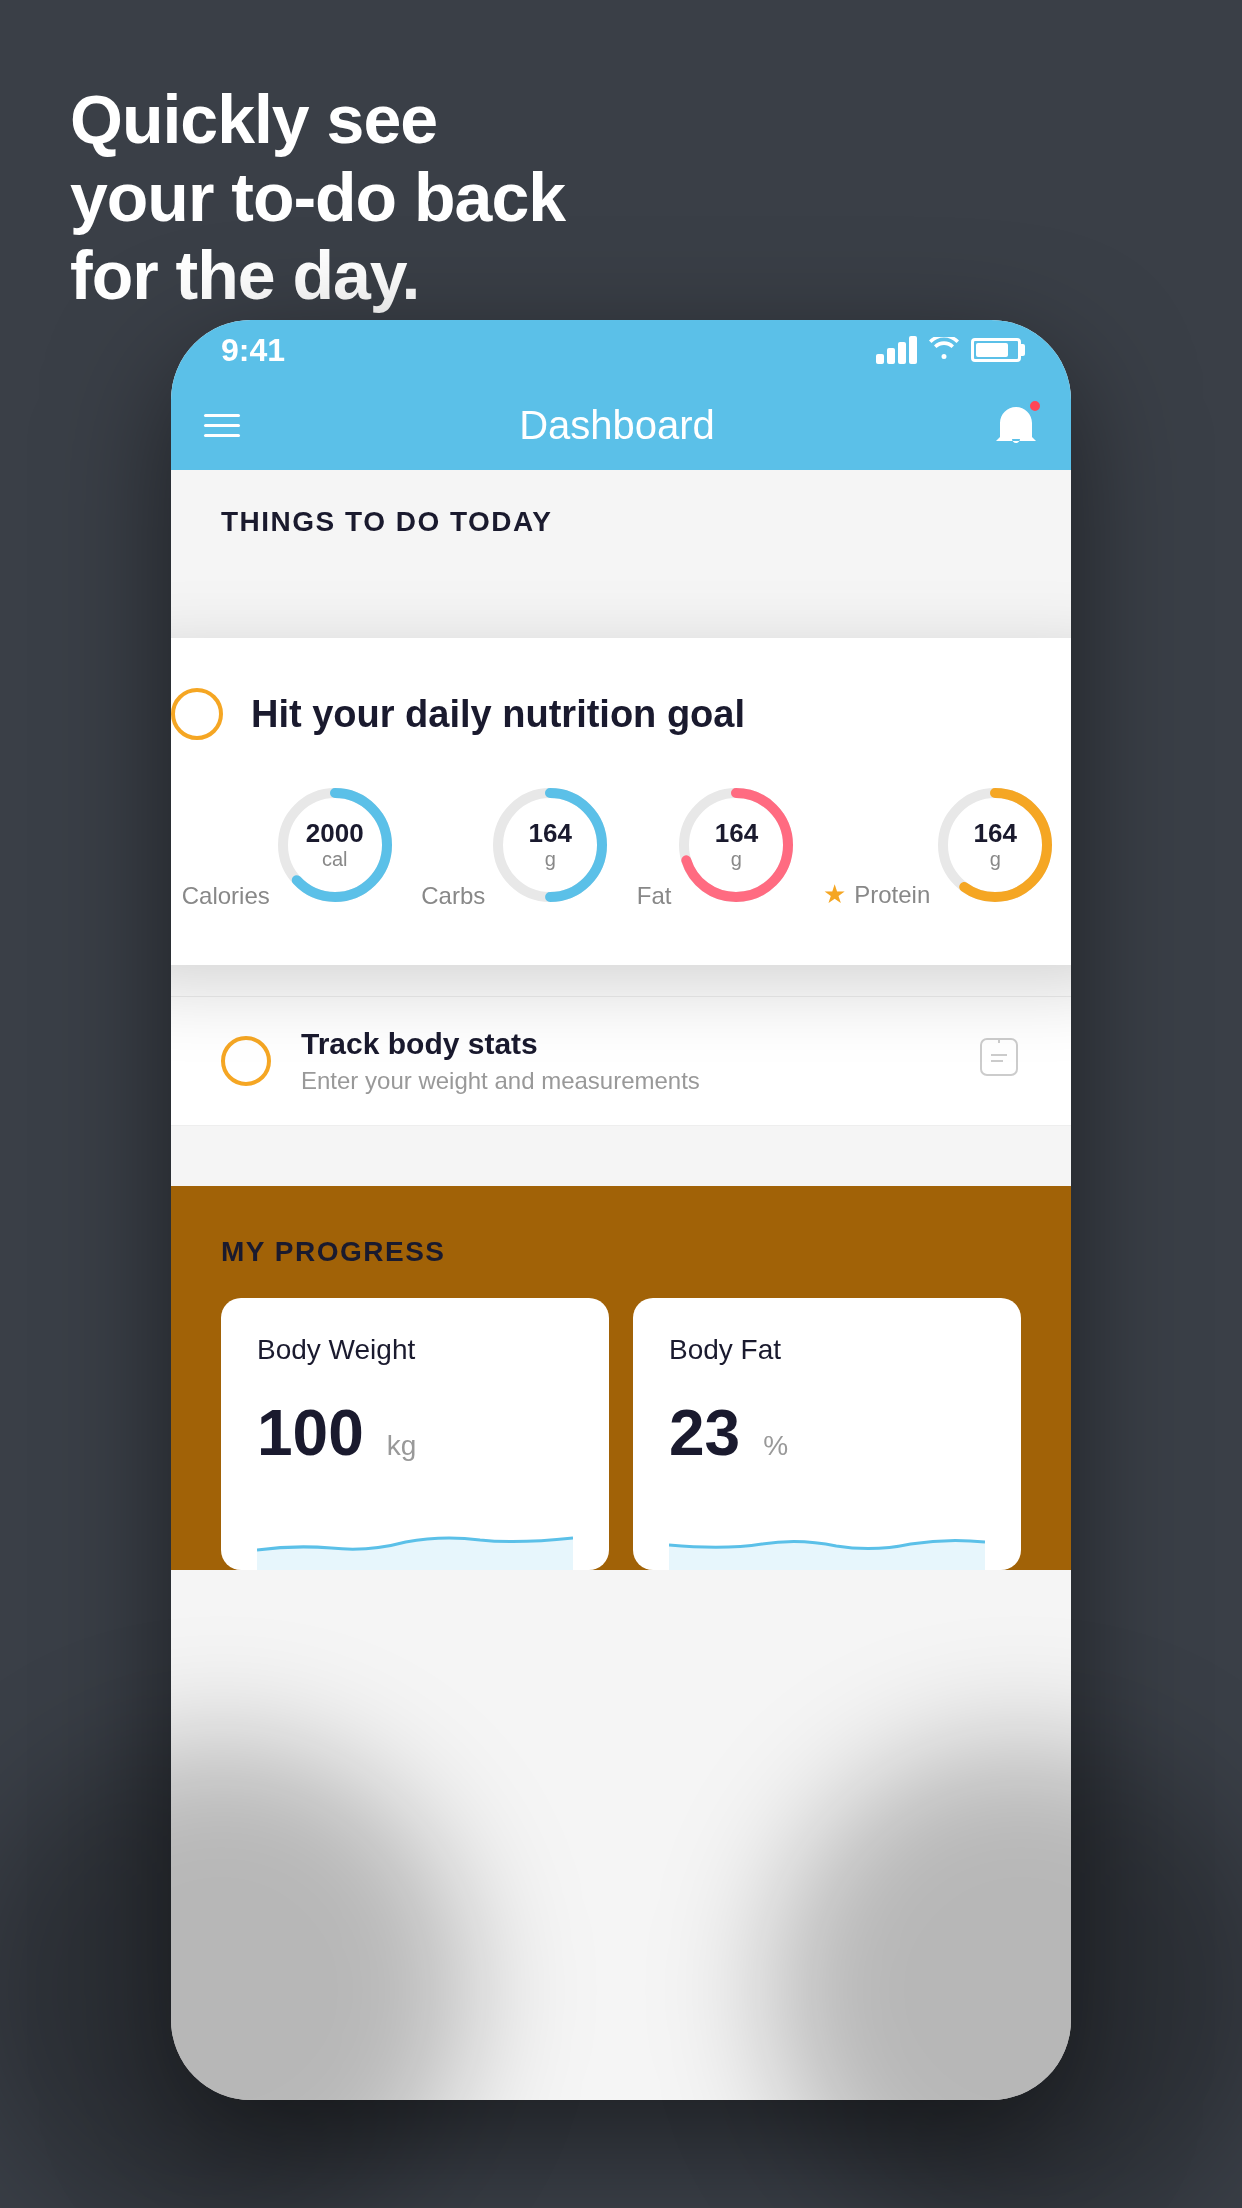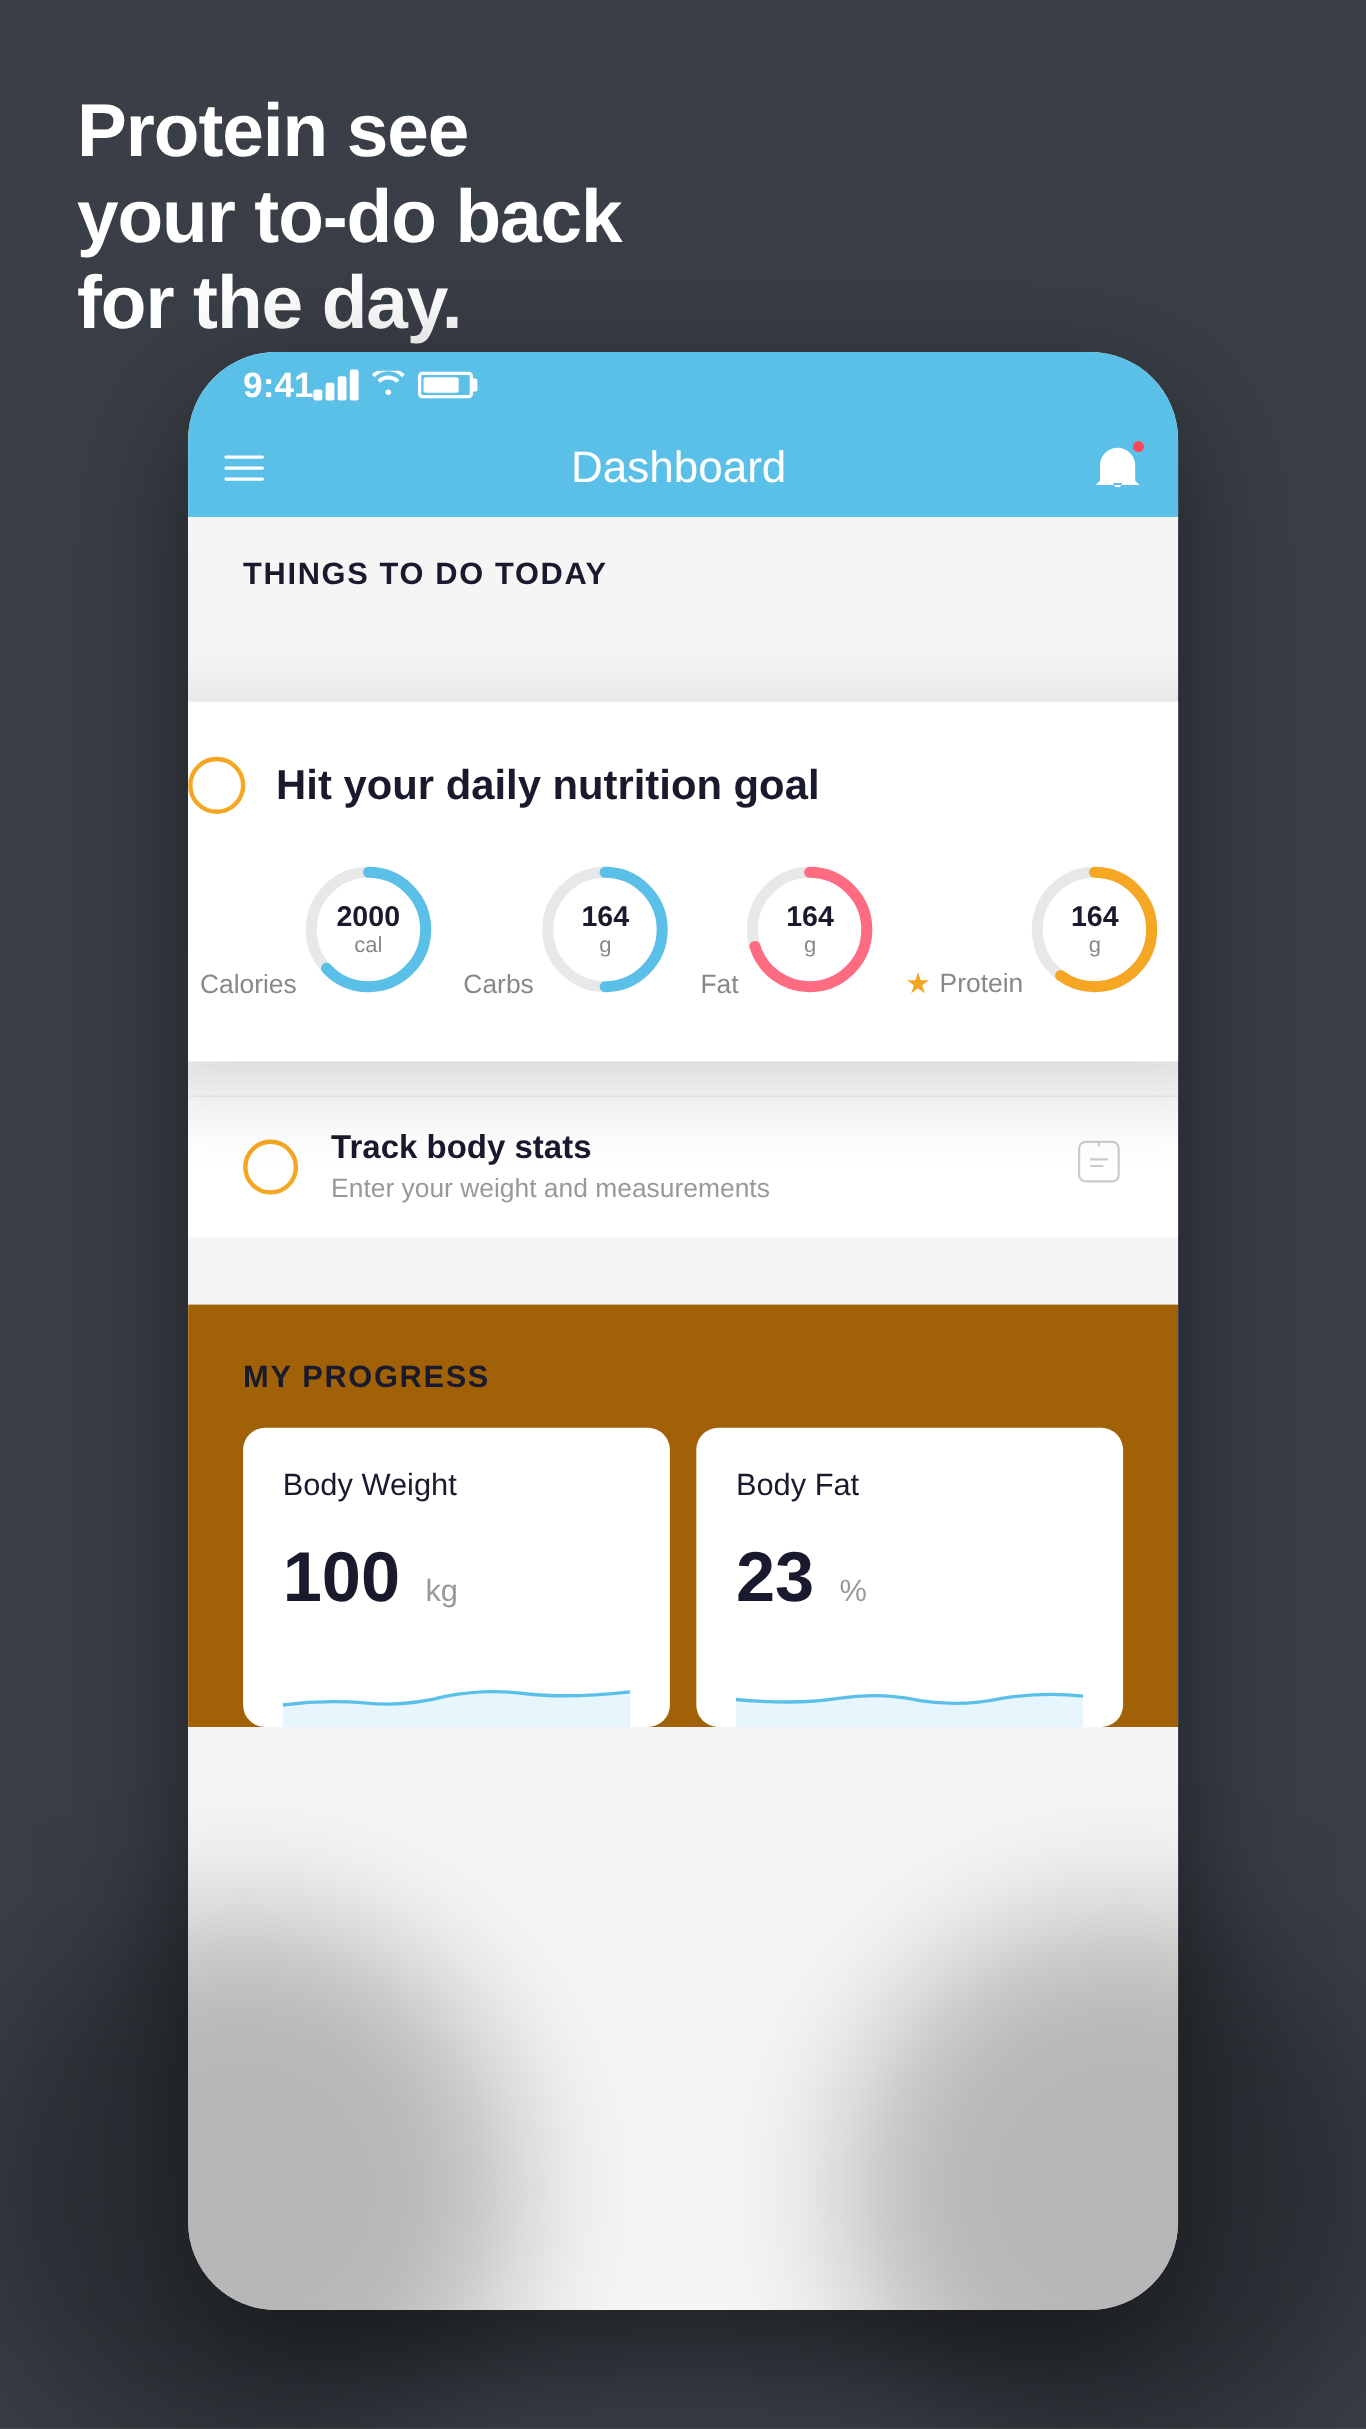--- a/index.html
+++ b/index.html
@@ -45,20 +45,21 @@
       overflow: hidden;
       box-shadow: 0 40px 120px rgba(0,0,0,0.5);
     }
 
     
     .status-bar {
       background: #5bc0e8;
       height: 60px;
       display: flex;
       align-items: center;
+      justify-content: space-between;
       padding: 0 50px;
     }
 
     .status-time {
       color: #ffffff;
       font-size: 32px;
       font-weight: 600;
     }
 
     .status-icons {
@@ -419,21 +420,21 @@
       border-radius: 50%;
       filter: blur(60px);
     }
   </style>
 </head>
 <body>
 
 <div style="position:absolute;top:0;left:0;width:1242px;height:2208px;background:#3a3f47;"></div>
 
 <div class="hero-text">
-  <div>Protein see</div>
+  <div>Quickly see</div>
   <div>your to-do back</div>
   <div>for the day.</div>
 </div>
 
 <div class="phone-wrapper">
   <div class="phone-frame">
 
     <div class="status-bar">
       <span class="status-time">9:41</span>
       <div class="status-icons">

